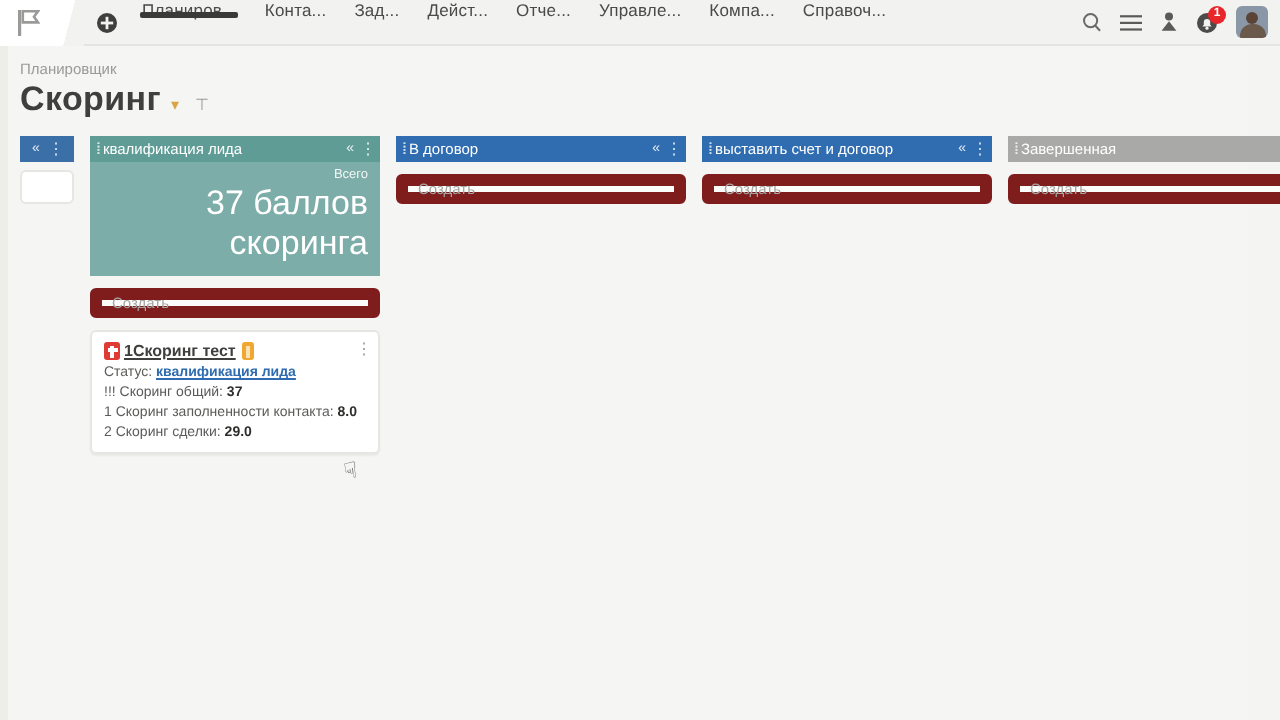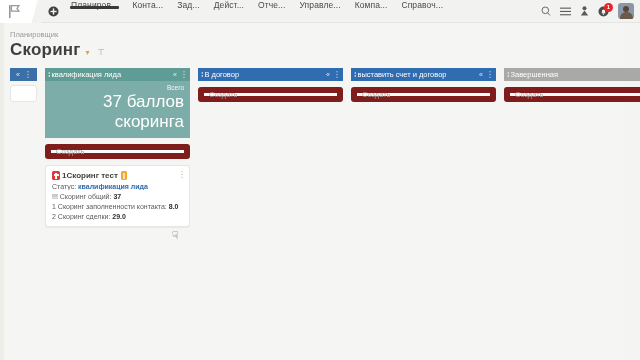--- a/index.html
+++ b/index.html
@@ -183,20 +183,21 @@
     background: #e03a34; position: relative; flex: none;
   }
   .tag-red::before, .tag-red::after {
     content: ""; position: absolute; background: #fff;
   }
   .tag-red::before { left: 3.2px; top: 1.5px; width: 1.6px; height: 6px; }
   .tag-red::after  { left: 1.5px; top: 3.2px; width: 5px; height: 1.6px; }
   .card-title {
     font-size: 8px; font-weight: bold; color: #3f3f3d;
     white-space: nowrap;
+    text-decoration: underline;
   }
   .tag-orange {
     width: 6px; height: 9px; border-radius: 1.5px;
     background: #f0a830; flex: none; margin-left: 1px;
     position: relative;
   }
   .tag-orange::after {
     content: ""; position: absolute; left: 2px; top: 1.5px;
     width: 2px; height: 6px; background: rgba(255,255,255,.65);
   }

